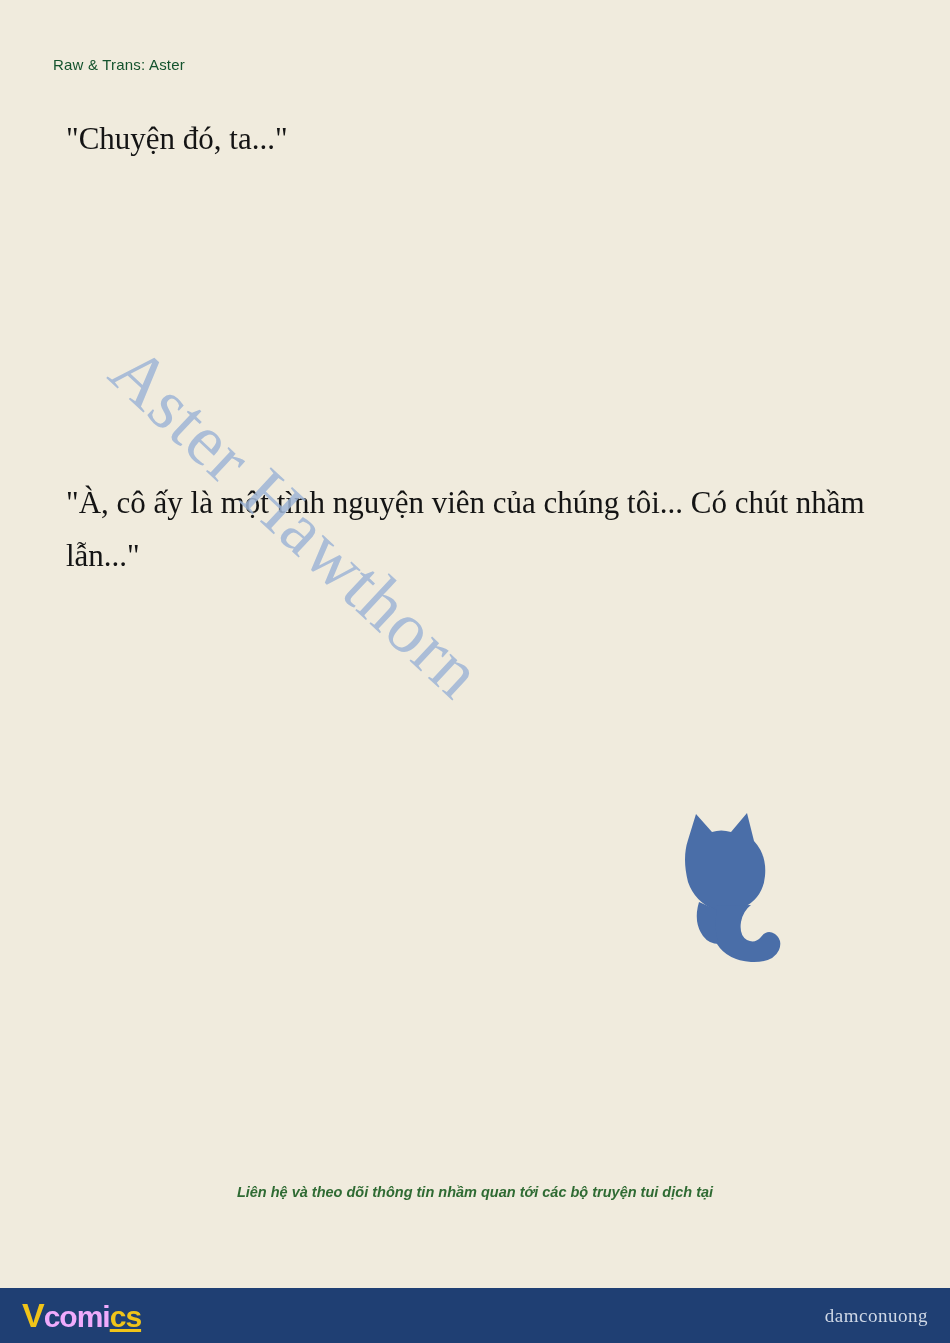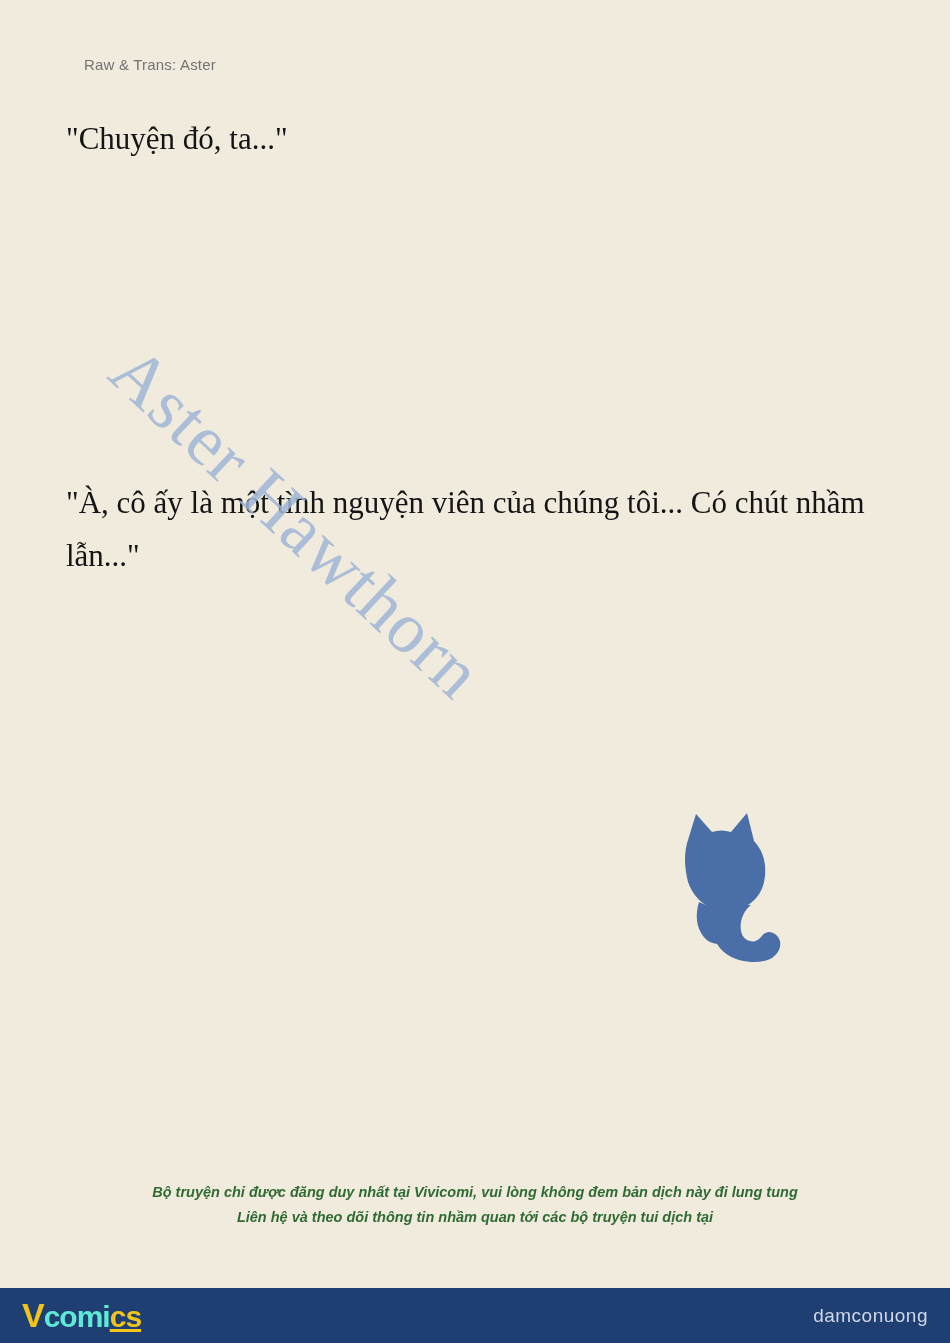--- a/index.html
+++ b/index.html
@@ -16,25 +16,25 @@
   }
 
   .page {
     position: absolute;
     inset: 0;
   }
 
   
   .credit {
     position: absolute;
-    left: 84px;
+    left: 53px;
     top: 56px;
     font-family: "Liberation Sans", sans-serif;
     font-size: 15px;
-    color: #737373;
+    color: #14532d;
     letter-spacing: 0.2px;
   }
 
   
   .body-text {
     position: absolute;
     left: 66px;
     top: 112px;
     width: 830px;
     color: #141414;
@@ -108,24 +108,24 @@
   }
   .logo {
     display: flex;
     align-items: baseline;
     font-family: "Liberation Sans", sans-serif;
     font-weight: bold;
     font-size: 30px;
     letter-spacing: -1px;
   }
   .logo .v { color: #f0c419; font-size: 34px; }
-  .logo .rest { color: #5eead4; }
+  .logo .rest { color: #f0abfc; }
   .logo .y { color: #f0c419; text-decoration: underline; }
   .site-tag {
-    font-family: Liberation Sans, sans-serif;
+    font-family: Liberation Serif, serif;
     font-size: 19px;
     color: #cfd8e6;
     letter-spacing: 0.5px;
   }
 </style>
 </head>
 <body>
 
 <div class="page">
 
@@ -143,21 +143,20 @@
 
   <svg class="cat" viewBox="0 0 130 170" aria-hidden="true">
     <g fill="#4a6ea8">
       <path d="M33 30 L41 4 L57 22 Q66 19 76 22 L92 3 L99 31 Q112 45 110 66 Q108 88 88 98 Q74 105 60 100 Q40 92 33 72 Q27 48 33 30 Z"></path>
       <path d="M60 96 Q52 118 62 134 Q72 150 96 152 Q118 153 124 140 Q128 130 120 124 Q112 119 106 127 Q100 134 92 130 Q84 125 86 112 Q88 101 96 95 Z"></path>
       <path d="M44 92 Q38 112 48 126 Q54 134 64 134 Q58 118 62 100 Z"></path>
     </g>
   </svg>
 
   <div class="footer-notes">
-    <div>Bộ truyện chỉ được đăng duy nhất tại Vivicomi, vui lòng không đem bản dịch này đi lung tung</div>
     <div>Liên hệ và theo dõi thông tin nhầm quan tới các bộ truyện tui dịch tại</div>
   </div>
 
   <div class="bottom-bar">
     <div class="logo">
       <span class="v">V</span>
       <span class="rest">comi</span>
       <span class="y">cs</span>
     </div>
     <div class="site-tag">damconuong</div>

